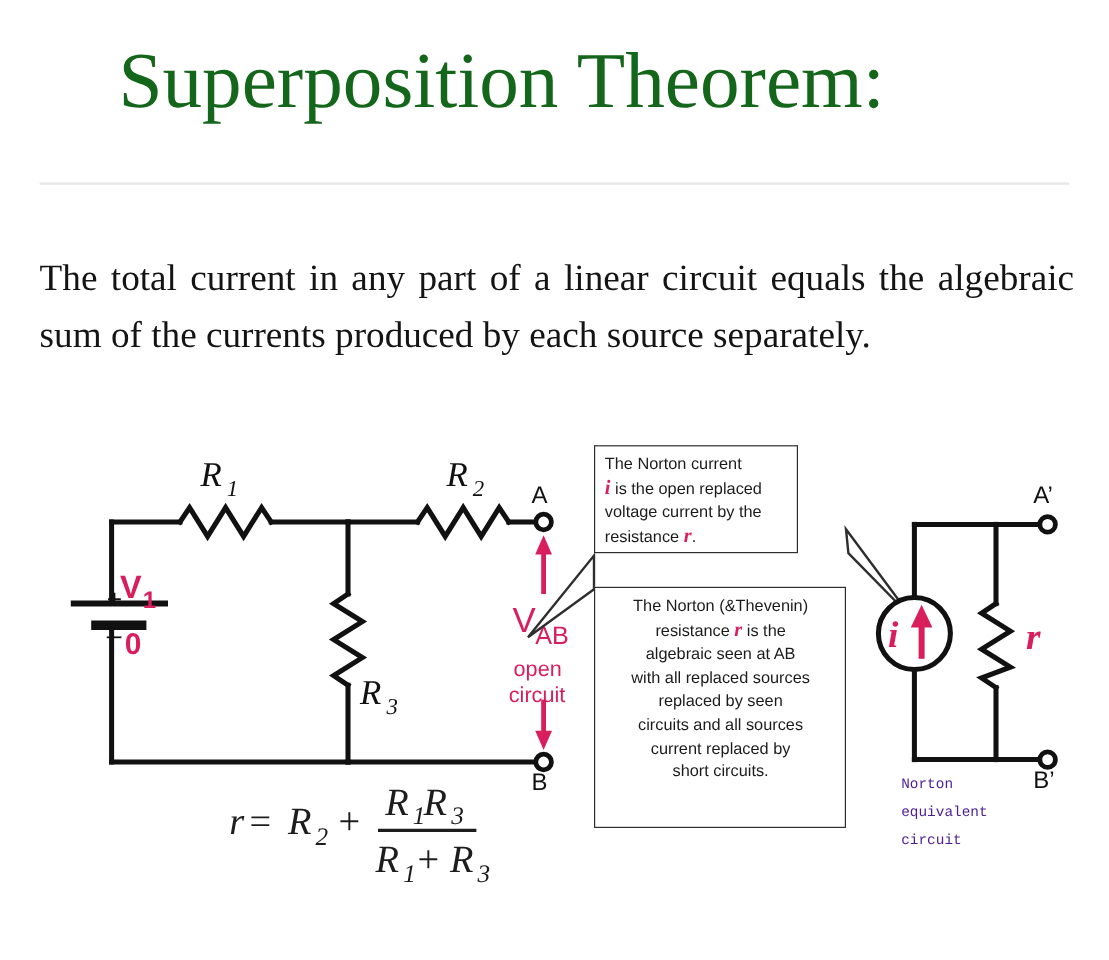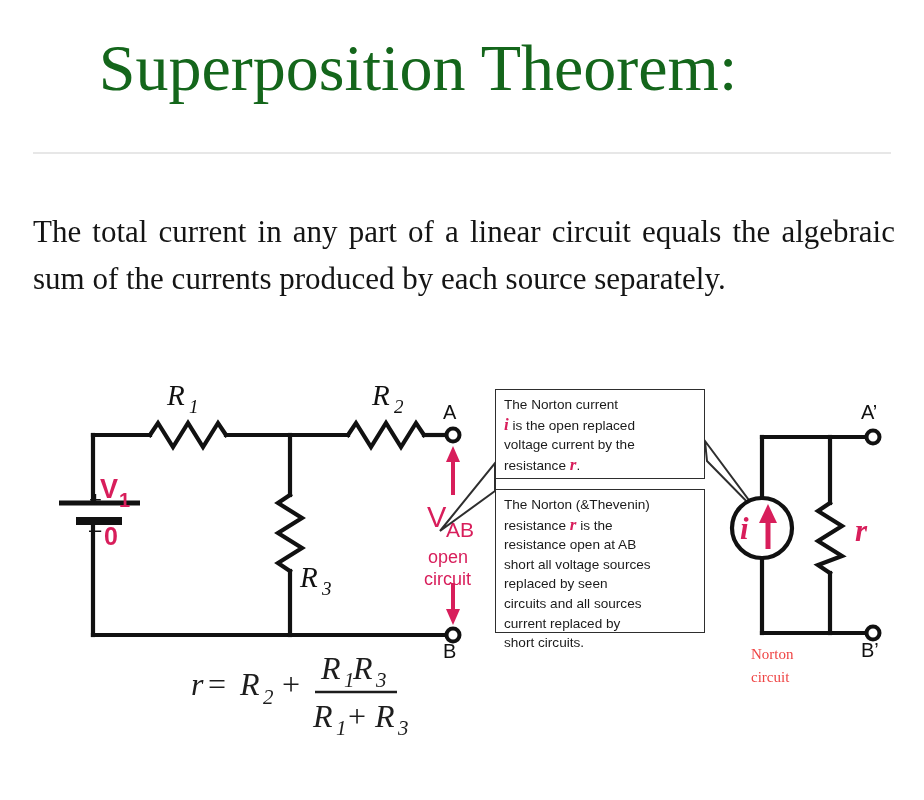--- a/index.html
+++ b/index.html
@@ -75,47 +75,47 @@
     font-family: "Liberation Sans", sans-serif;
     font-size: 13.6px;
     line-height: 19.6px;
     color: #1b1b1b;
     padding: 5px 7px 4px 8px;
     z-index: 5;
   }
   #callout-norton-current {
     left: 495px;
     top: 16px;
-    width: 210px;
+    width: 170px;
     height: 90px;
-    margin-top: 18px;
   }
   #callout-norton-resistance {
     left: 495px;
     top: 134px;
     width: 210px;
-    height: 144px;
+    height: 201px;
+    text-align: center;
   }
   .mathvar {
     color: #d81e5b;
     font-family: "Liberation Serif", serif;
     font-style: italic;
     font-weight: bold;
     font-size: 17px;
   }
 
   #norton-caption {
     position: absolute;
     left: 751px;
     top: 288px;
     width: 140px;
-    font-family: Liberation Serif, serif;
-    font-size: 15px;
+    font-family: Liberation Mono, monospace;
+    font-size: 12px;
     line-height: 23px;
-    color: #ef4444;
+    color: #4c1d95;
   }
 </style>
 </head>
 <body>
 
 <div id="page-title">Superposition Theorem:</div>
 <div id="title-divider"></div>
 
 <div id="body-paragraph">The total current in any part of a linear circuit equals the algebraic sum of the currents produced by each source separately.</div>
 
@@ -253,26 +253,27 @@
     <span>voltage current by the</span><br>
     <span>resistance</span>
     <span class="mathvar">r</span><span>.</span>
   </div>
 
   <div class="cbox" id="callout-norton-resistance">
     <span>The Norton (&amp;Thevenin)</span><br>
     <span>resistance</span>
     <span class="mathvar">r</span>
     <span>is the</span><br>
-    <span>resistance open at AB</span><br>
-    <span>short all voltage sources</span><br>
+    <span>algebraic seen at AB</span><br>
+    <span>with all replaced sources</span><br>
     <span>replaced by seen</span><br>
     <span>circuits and all sources</span><br>
     <span>current replaced by</span><br>
     <span>short circuits.</span>
   </div>
 
   <div id="norton-caption">
     <div>Norton</div>
+    <div>equivalent</div>
     <div>circuit</div>
   </div>
 
 </div>
 
 </body></html>

